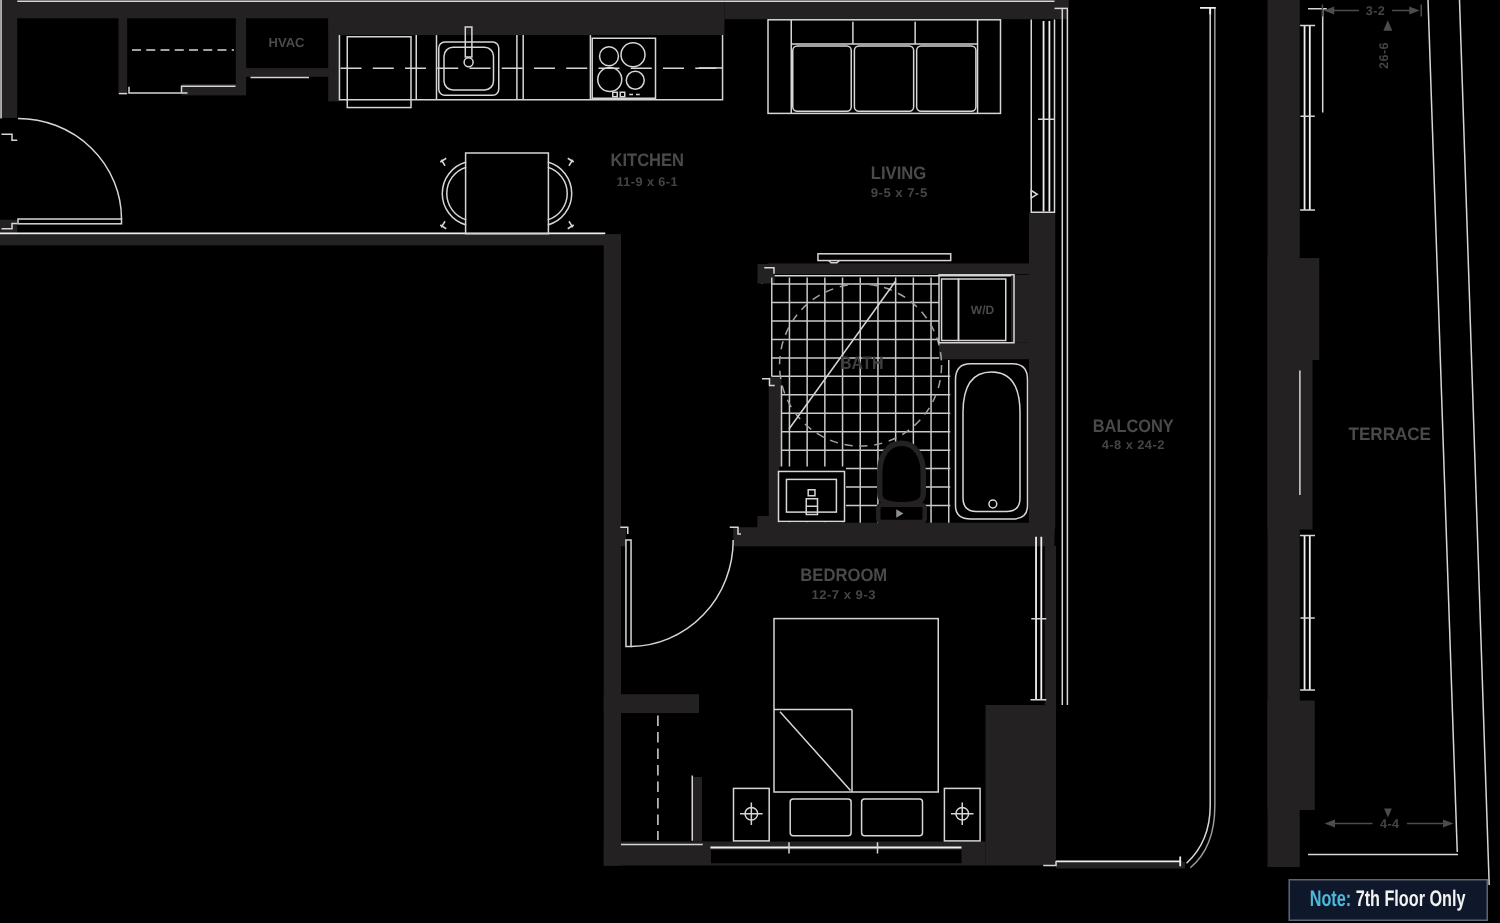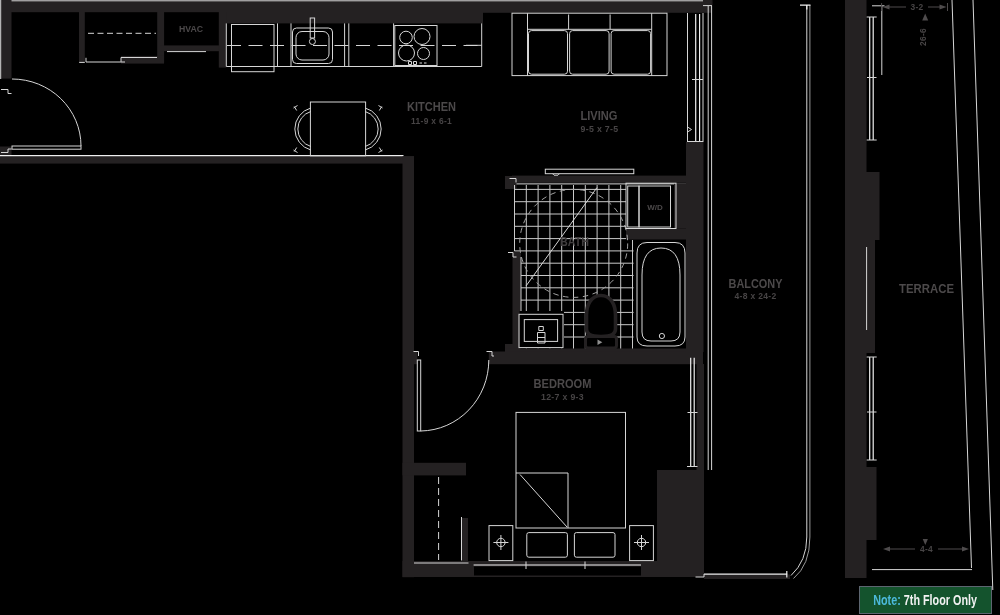--- a/index.html
+++ b/index.html
@@ -326,16 +326,16 @@
 
 <text class="dims" x="925.5" y="37" text-anchor="middle" transform="rotate(-90 925.5 37)" letter-spacing="0">26-6</text>
 
 <text class="dims" x="926.5" y="552" text-anchor="middle">4-4</text>
 
 <path class="dm" d="M 889 549 H 915 M 938 549 H 963"></path>
 
 <path d="M 883 549 l 7 -2.6 v 5.2 z M 969 549 l -7 -2.6 v 5.2 z M 922.7 539 h 5.2 l -2.6 6 z" fill="#4e4b4c"></path>
 </svg>
 
-<div style="position:absolute;left:859px;top:586px;width:130.5px;height:25.5px;background:#14532d;border:1px solid #5d6570;display:flex;align-items:center;justify-content:center;white-space:nowrap;">
+<div style="position:absolute;left:859px;top:586px;width:130.5px;height:25.5px;background:#0f172a;border:1px solid #5d6570;display:flex;align-items:center;justify-content:center;white-space:nowrap;">
 <span style="display:inline-block;transform:scaleX(0.72);font-size:15px;letter-spacing:0px;font-weight:bold;color:#f2f2f2;"><span style="color:#4cb9da;">Note:</span> 7th Floor Only</span>
 </div>
 </div>
 
 </body></html>

